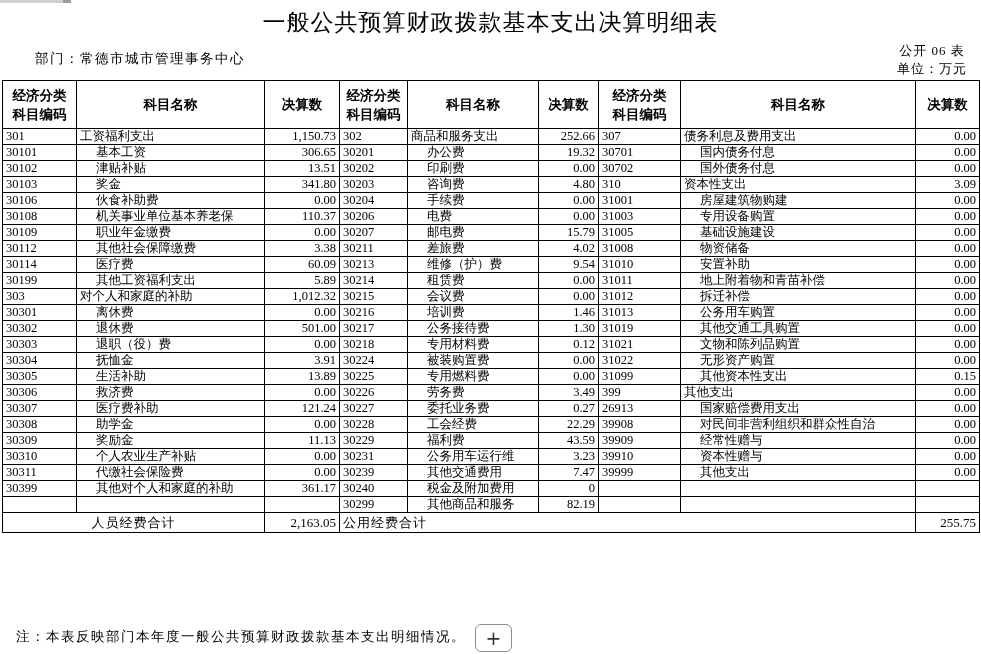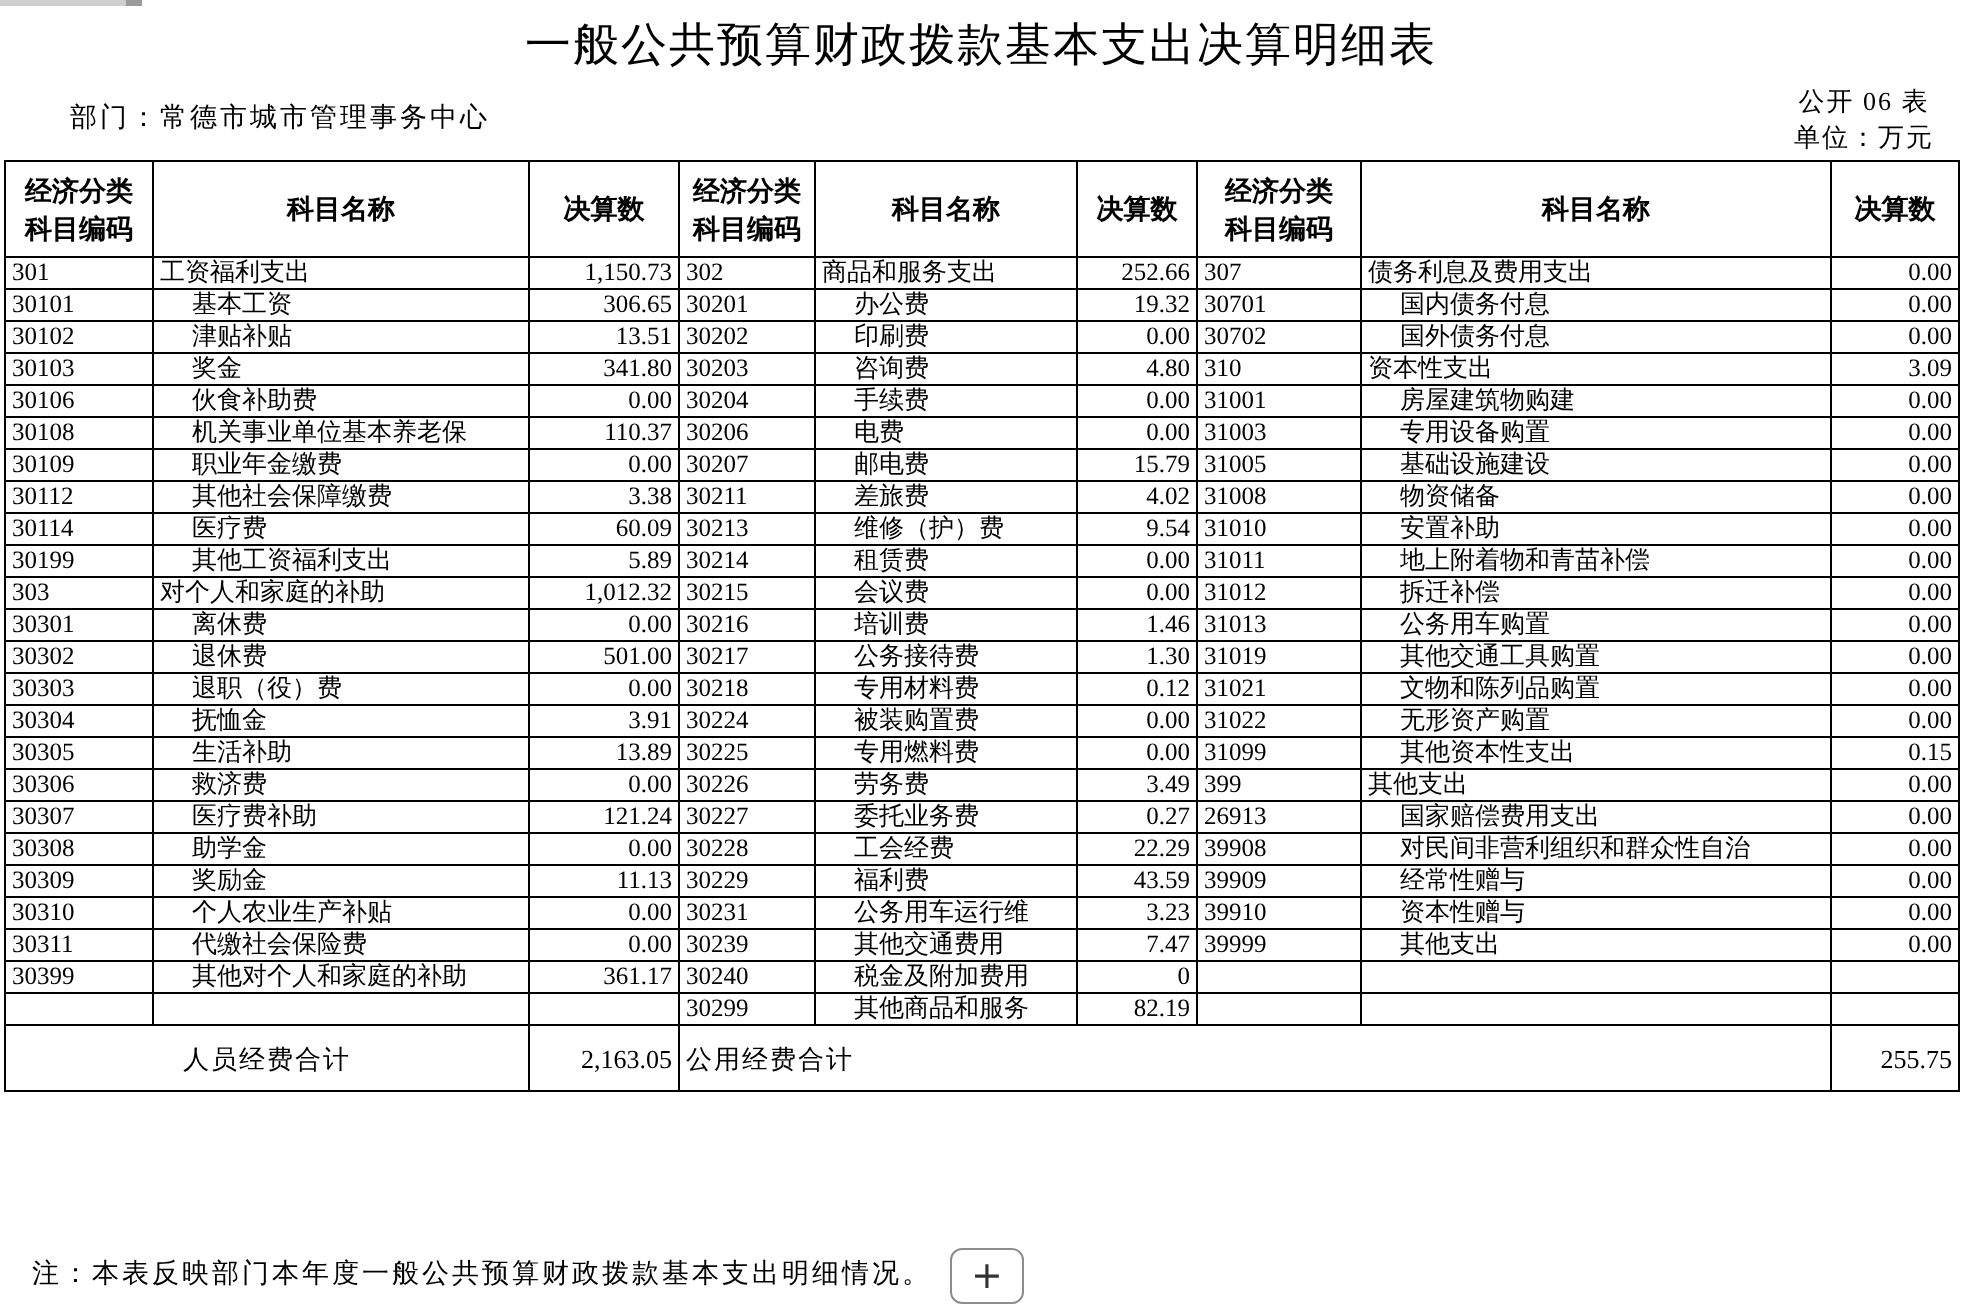--- a/index.html
+++ b/index.html
@@ -40,21 +40,21 @@
     overflow: hidden; white-space: nowrap;
   }
   table.budget thead th {
     height: 48px; font-size: 13.5px; font-weight: bold;
     text-align: center; white-space: pre-line; line-height: 19px;
   }
   td.code { text-align: left; padding-left: 4px; }
   td.name { text-align: left; }
   td.name.indent { padding-left: 19px; }
   td.val  { text-align: right; padding-right: 3px; }
-  tr.total-row td { height: 33px; font-size: 13px; }
+  tr.total-row td { height: 20px; font-size: 13px; }
   td.total-label  { text-align: center; letter-spacing: 1px; }
   td.public-label { text-align: left; padding-left: 8px; letter-spacing: 1px; }
   .note-line {
     position: absolute; left: 16px; top: 628px;
     font-size: 13.5px; letter-spacing: 1.5px;
   }
   .plus-button {
     position: absolute; left: 475px; top: 624px;
     width: 37px; height: 28px;
     border: 1.5px solid #8d8d8d; border-radius: 6px;

